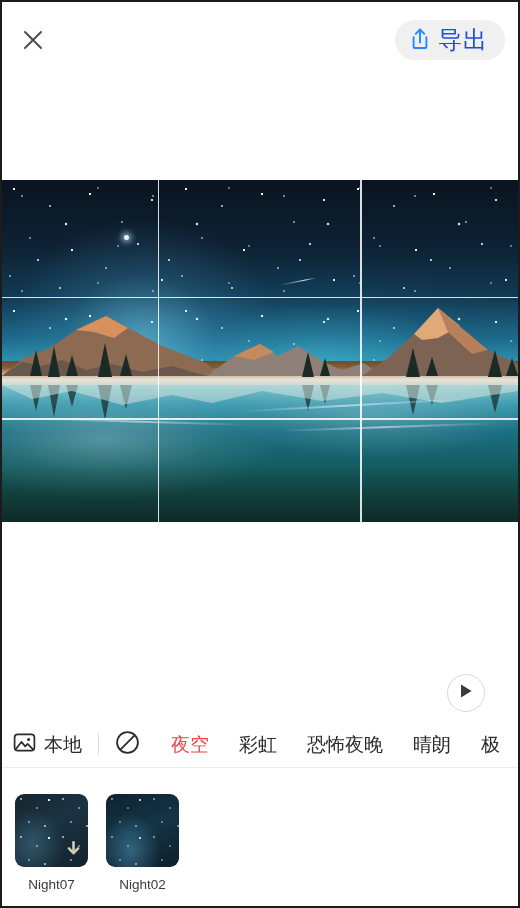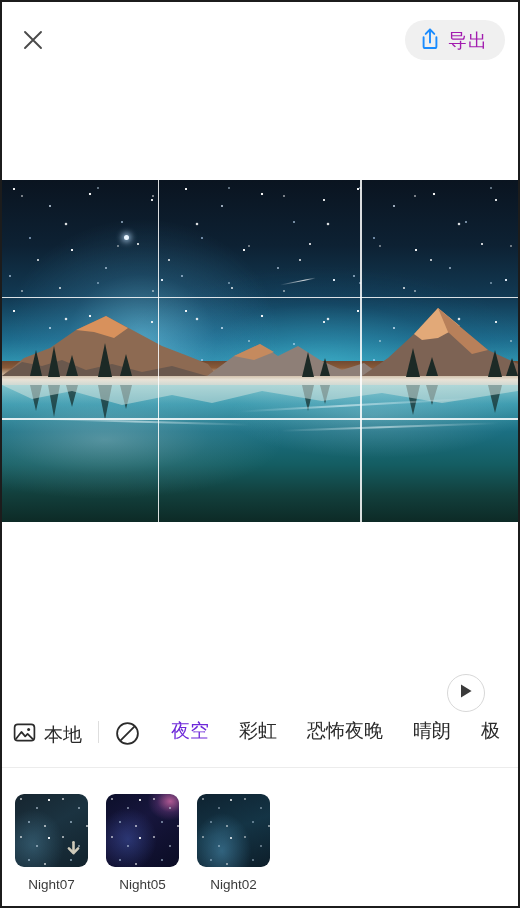--- a/index.html
+++ b/index.html
@@ -48,22 +48,22 @@
     background: #f0f0f0;
     border-radius: 20px;
     display: flex;
     align-items: center;
     gap: 7px;
     cursor: pointer;
     box-sizing: border-box;
   }
   .export-icon { display: block; flex: 0 0 auto; }
   .export-label {
-    font-size: 19px;
-    color: #a21caf;
+    font-size: 24px;
+    color: #1d4ed8;
     letter-spacing: 1px;
     line-height: 1;
     font-family: "DejaVu Sans", sans-serif;
   }
 
   
   .canvas-area {
     position: absolute;
     left: 0; top: 178px;
     width: 516px;
@@ -191,21 +191,21 @@
   }
 
   
   .tabbar {
     position: absolute;
     left: 0;
     top: 719px;
     width: 516px;
     height: 46px;
     display: flex;
-    align-items: flex-start;
+    align-items: center;
     background: #ffffff;
     overflow: hidden;
     white-space: nowrap;
   }
   .local-btn {
     display: flex;
     align-items: center;
     gap: 8px;
     padding-left: 11px;
     cursor: pointer;
@@ -235,21 +235,21 @@
   .tab {
     flex: 0 0 auto;
     font-size: 19px;
     color: #2b2b2b;
     padding: 0 0 0 0;
     margin-left: 30px;
     line-height: 1;
     cursor: pointer;
     font-family: "DejaVu Sans", sans-serif;
   }
-  .tab.active { color: #6d28d9; }
+  .tab.active { color: #ef4444; }
 
   .thin-divider {
     position: absolute;
     left: 0; top: 765px;
     width: 516px;
     height: 1px;
     background: #ececec;
   }
 
   
@@ -462,30 +462,20 @@
           <svg width="17" height="18" viewBox="0 0 17 18" fill="none">
             <path d="M8.5 2.2 V11.6" stroke="#cfcaba" stroke-width="2.6" stroke-linecap="round"></path>
             <path d="M3.9 8.4 L8.5 13.2 L13.1 8.4" stroke="#cfcaba" stroke-width="2.6" stroke-linecap="round" stroke-linejoin="round"></path>
           </svg>
         </span>
       </div>
       <div class="thumb-label">Night07</div>
     </div>
 
 
-    <div class="thumb-cell">
-      <div class="thumb-box">
-        <div class="thumb-img" style="background:
-               radial-gradient(ellipse 40% 34% at 88% 10%, rgba(225,110,175,0.75) 0%, rgba(140,70,150,0.30) 45%, rgba(0,0,0,0) 78%),
-               radial-gradient(ellipse 55% 60% at 30% 62%, rgba(70,95,185,0.45) 0%, rgba(0,0,0,0) 72%),
-               linear-gradient(145deg, #0c0f2a 0%, #17163d 40%, #0a0c24 100%);"></div>
-        <div class="thumb-stars" style="opacity:0.95"></div>
-      </div>
-      <div class="thumb-label">Night05</div>
-    </div>
 
 
 
     <div class="thumb-cell">
       <div class="thumb-box">
         <div class="thumb-img" style="background:
                radial-gradient(ellipse 56% 72% at 34% 78%, rgba(85,160,200,0.48) 0%, rgba(0,0,0,0) 72%),
                linear-gradient(160deg, #0e2230 0%, #143445 48%, #0d1e2a 100%);"></div>
         <div class="thumb-stars" style="opacity:0.8"></div>
       </div>

